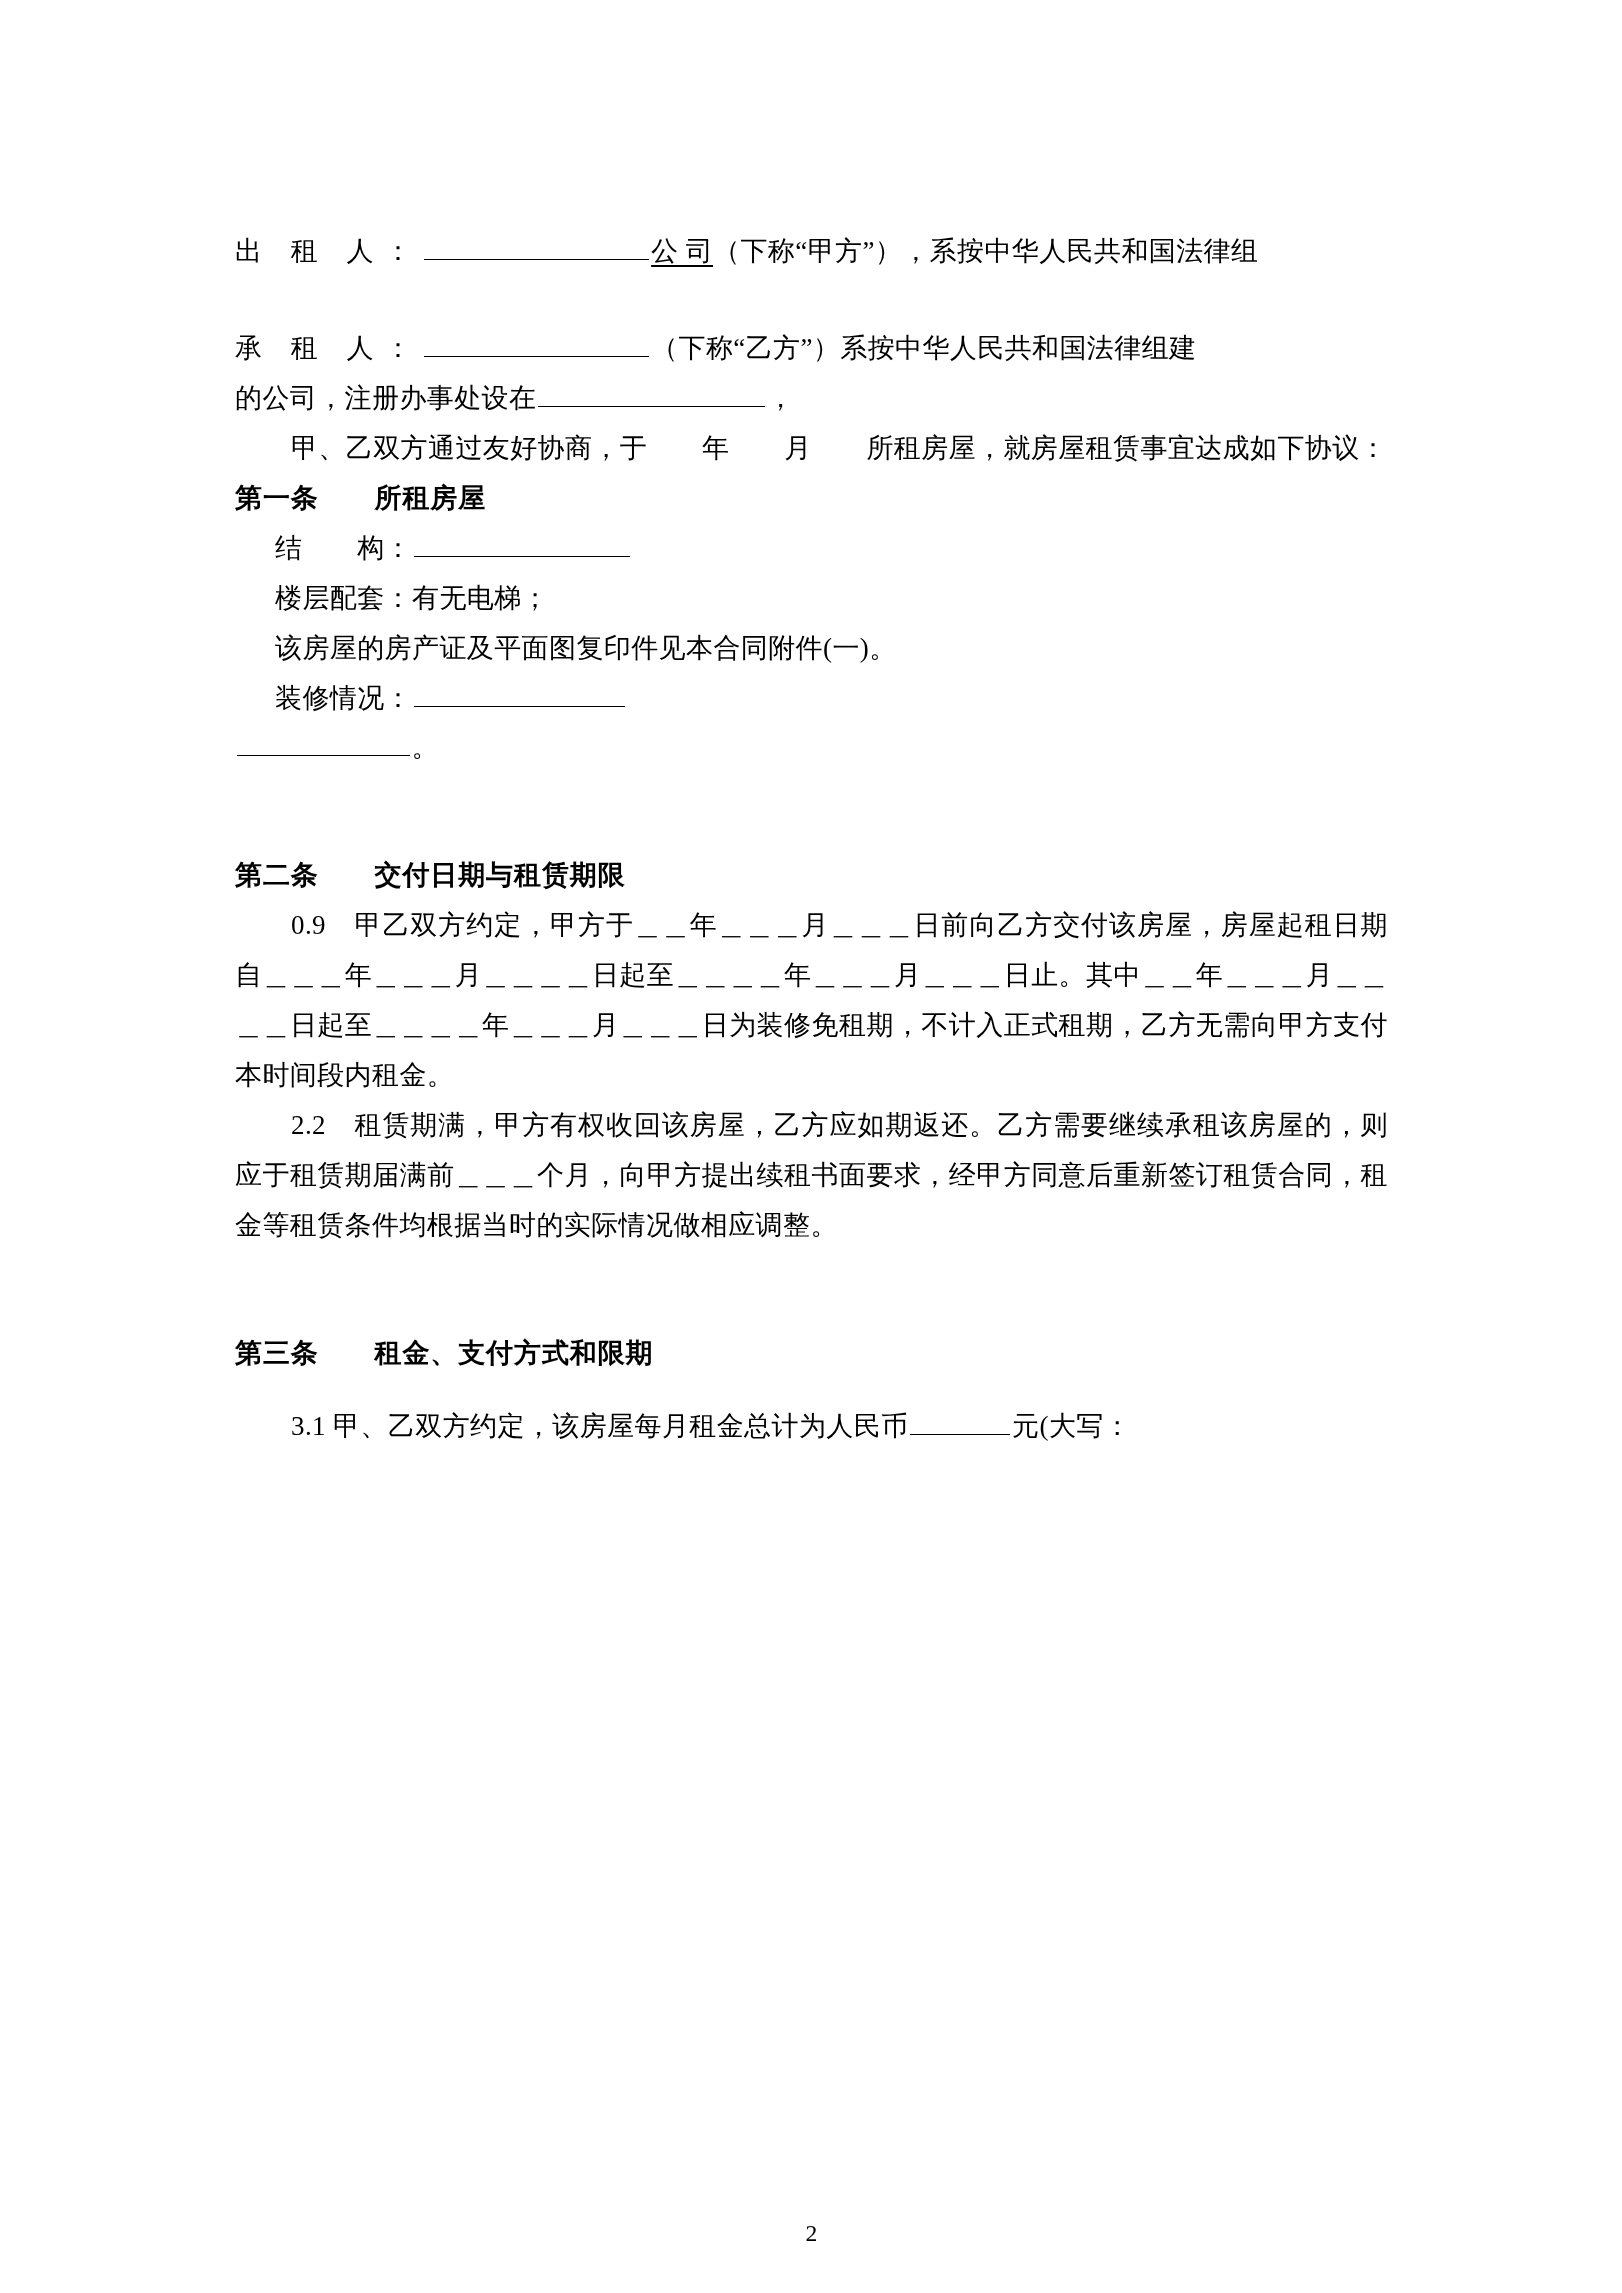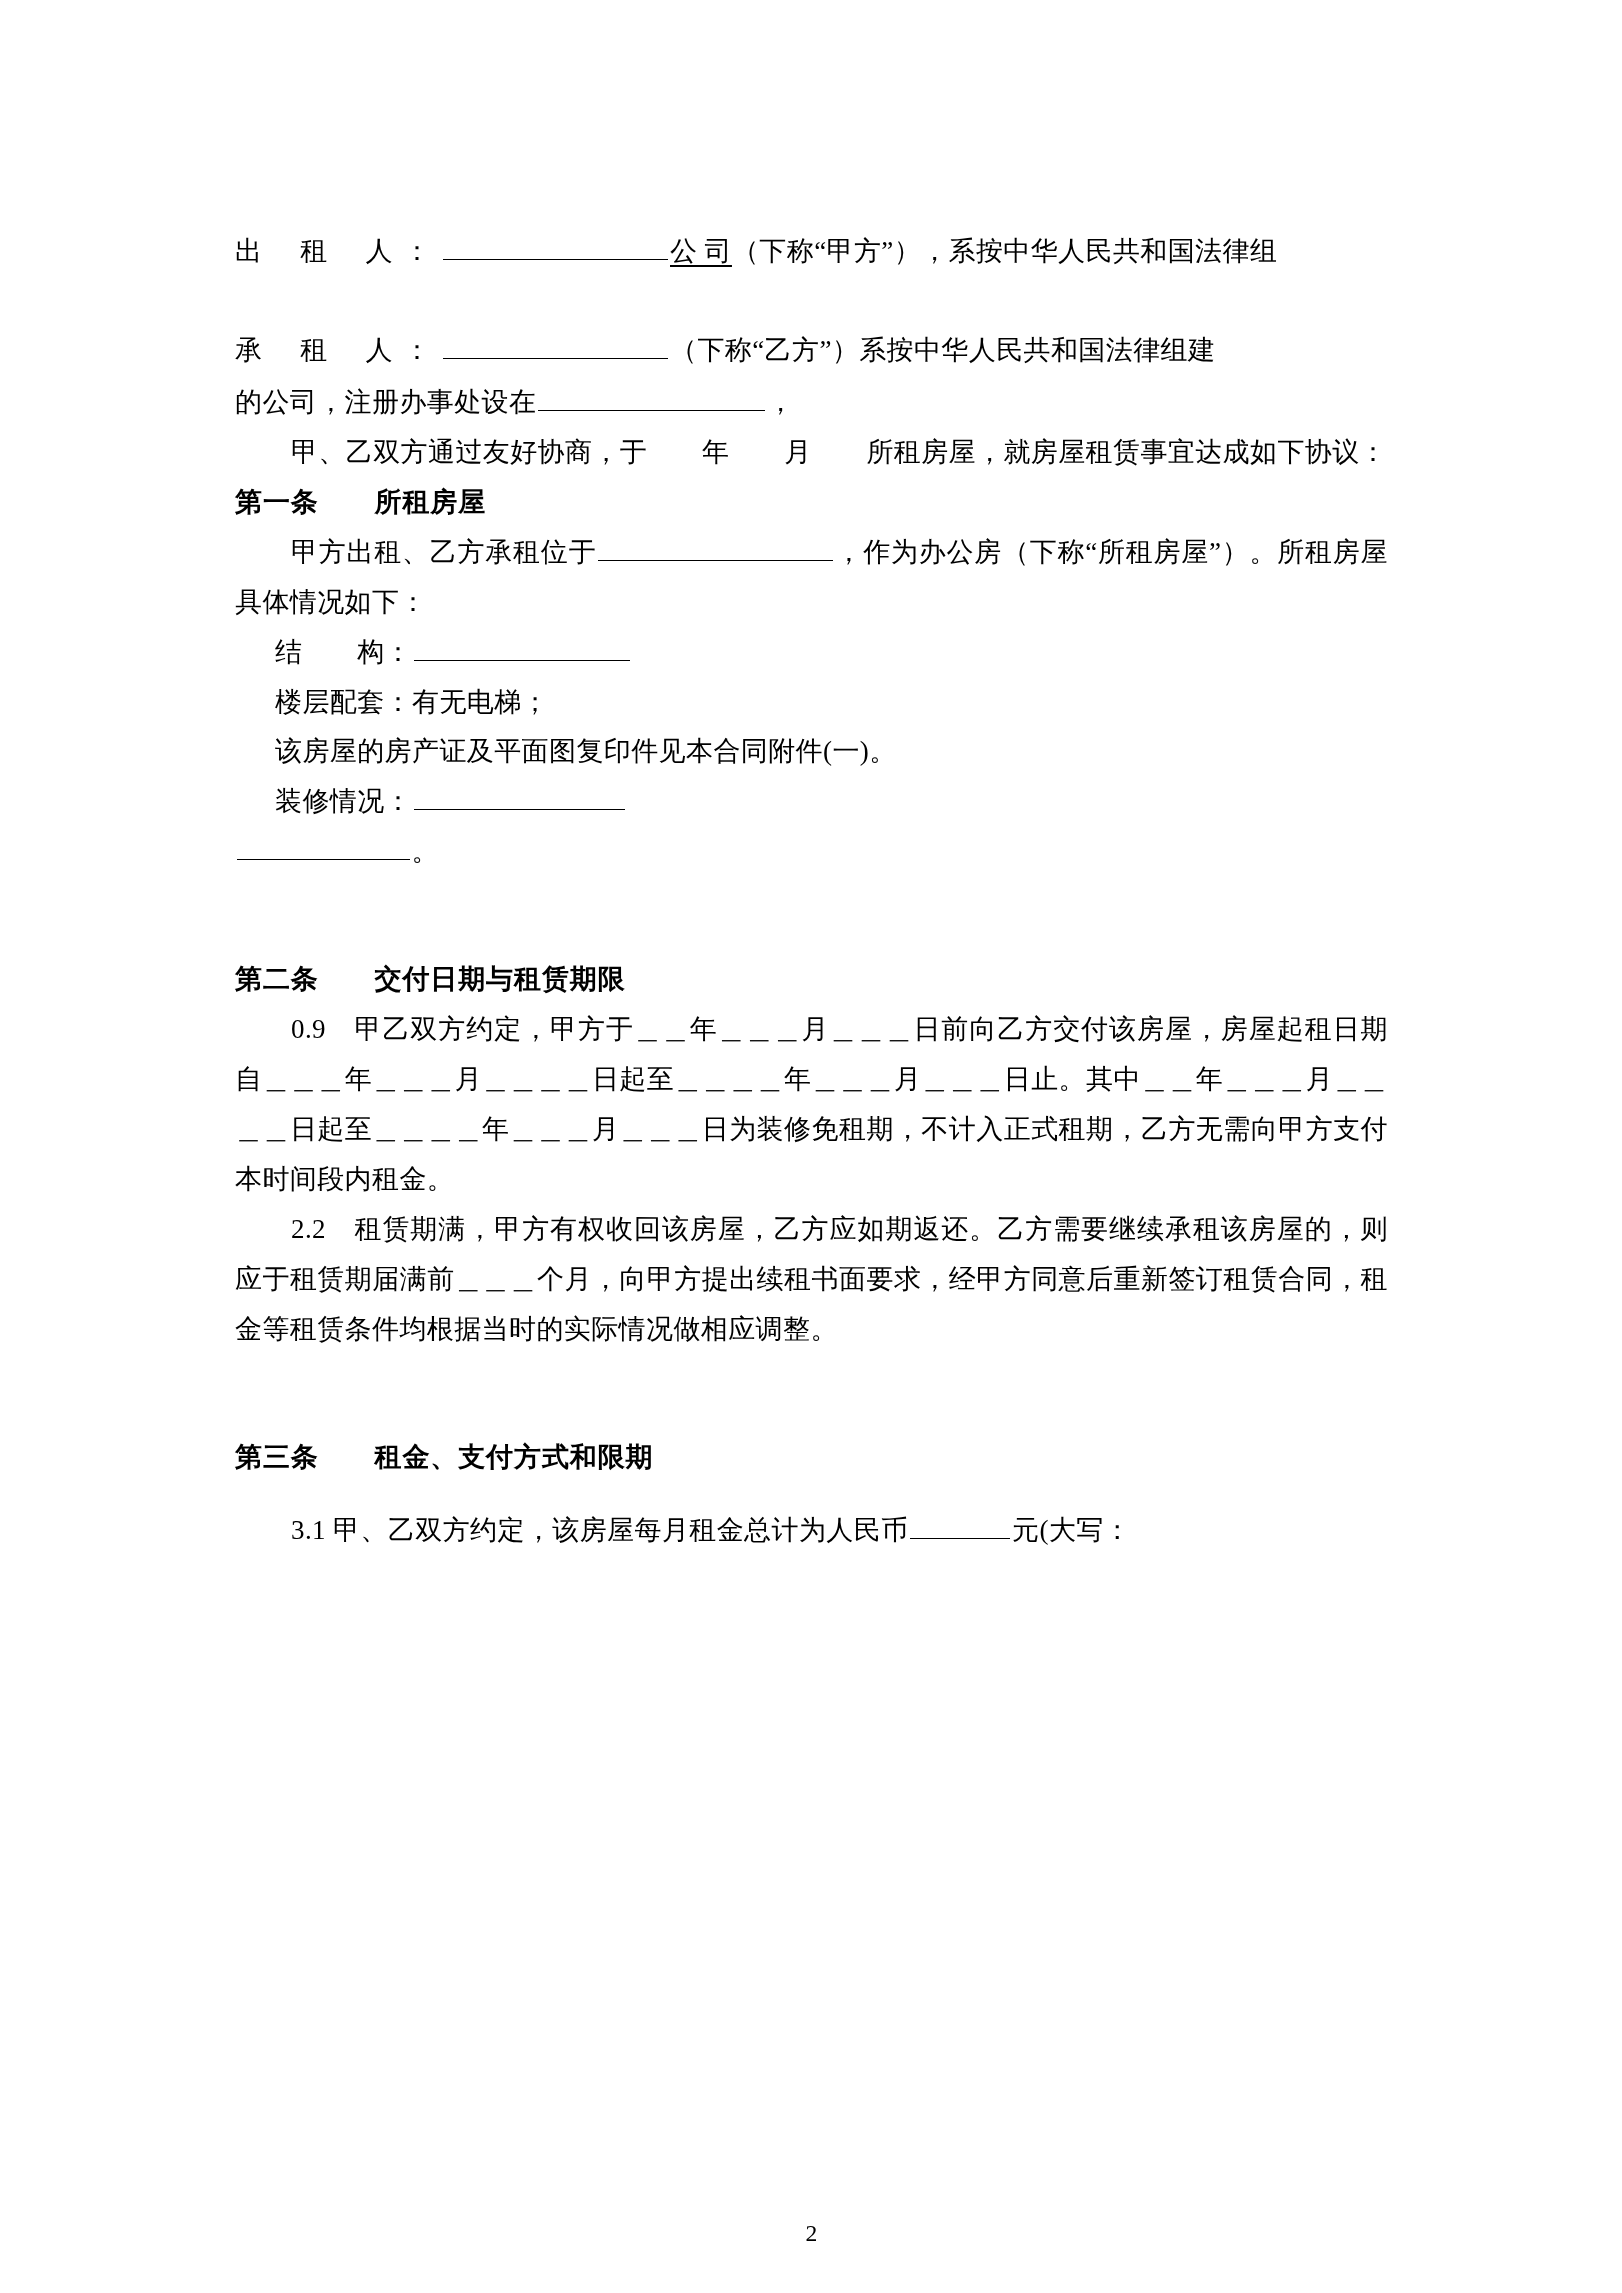--- a/index.html
+++ b/index.html
@@ -55,21 +55,21 @@
     text-decoration: underline;
     text-underline-offset: 4.5px;
   }
   .fill {
     display: inline-block;
     border-bottom: 1.8px solid #000;
     vertical-align: baseline;
     height: 27px;
     margin: 0 1.8px;
   }
-  .sp-wide { letter-spacing: 11px; font-family: Liberation Mono, monospace; }
+  .sp-wide { letter-spacing: 11px; }
   .page-number {
     position: absolute;
     left: 0;
     right: 0;
     bottom: 47px;
     text-align: center;
     font-size: 23.6px;
     font-family: "Liberation Serif", serif;
   }
 </style>
@@ -90,23 +90,20 @@
   </p>
 
   <p class="para">
     <span>的公司，注册办事处设在</span><span class="fill" style="width:227px"></span><span>，</span>
   </p>
 
   <p class="para indent">甲、乙双方通过友好协商，于　　年　　月　　所租房屋，就房屋租赁事宜达成如下协议：</p>
 
   <p class="heading">第一条　　所租房屋</p>
 
-  <p class="para indent">
-    <span>甲方出租、乙方承租位于</span><span class="fill" style="width:235px"></span><span>，作为办公房（下称“所租房屋”）。所租房屋具体情况如下：</span>
-  </p>
 
   <p class="para" style="text-indent:40px">
     <span>结　　构：</span><span class="fill" style="width:216px"></span>
   </p>
 
   <p class="para" style="text-indent:40px">
     <span>楼层配套：有无电梯；</span>
   </p>
 
   <p class="para" style="text-indent:40px">

